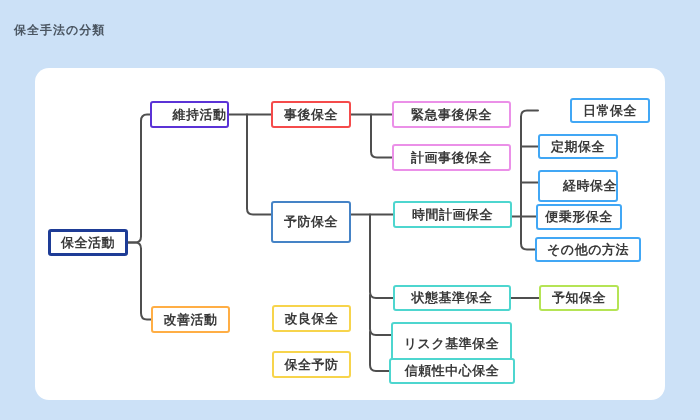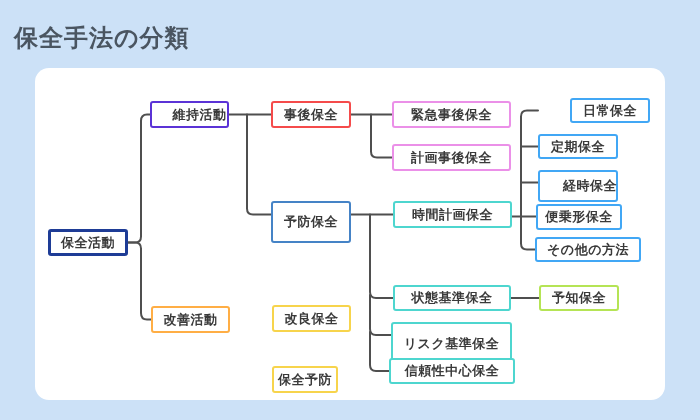--- a/index.html
+++ b/index.html
@@ -5,21 +5,21 @@
   * { margin: 0; padding: 0; box-sizing: border-box; }
   html, body { width: 700px; height: 420px; overflow: hidden; }
   body {
     position: relative;
     font-family: "Liberation Sans", "DejaVu Sans", sans-serif;
     background: #cce1f7;
   }
   .page-title {
     position: absolute;
     left: 14px; top: 22px;
-    font-size: 24px;
+    font-size: 12px;
     font-weight: 700;
     letter-spacing: 1px;
     color: #4a5561;
   }
   .panel {
     position: absolute;
     left: 35px; top: 68px;
     width: 630px; height: 332px;
     background: #ffffff;
     border-radius: 14px;
@@ -49,21 +49,21 @@
     white-space: nowrap;
     letter-spacing: 0.5px;
   }
   
   #n-hozen-katsudo   { left: 48px;  top: 229px; width: 80px;  height: 27px; border-width: 3px; }
   #n-iji-katsudo     { left: 150px; top: 101px; width: 79px;  height: 27px; padding-left: 20px; }
   #n-kaizen-katsudo  { left: 151px; top: 306px; width: 79px;  height: 27px; }
   #n-jigo-hozen      { left: 271px; top: 101px; width: 80px;  height: 27px; }
   #n-yobo-hozen      { left: 271px; top: 201px; width: 80px;  height: 42px; }
   #n-kairyo-hozen    { left: 272px; top: 305px; width: 79px;  height: 27px; }
-  #n-hozen-yobo      { left: 272px; top: 366px; width: 66px;  height: 27px; }
+  #n-hozen-yobo      { left: 272px; top: 351px; width: 79px;  height: 27px; }
   #n-kinkyu-jigo     { left: 392px; top: 101px; width: 119px; height: 27px; }
   #n-keikaku-jigo    { left: 392px; top: 144px; width: 119px; height: 27px; }
   #n-jikan-keikaku   { left: 393px; top: 201px; width: 119px; height: 27px; }
   #n-jotai-kijun     { left: 393px; top: 285px; width: 118px; height: 26px; }
   #n-risk-kijun      { left: 391px; top: 322px; width: 121px; height: 44px; }
   #n-shinrai-chushin { left: 389px; top: 358px; width: 126px; height: 26px; }
   #n-nichijo-hozen   { left: 570px; top: 98px;  width: 80px;  height: 25px; }
   #n-teiki-hozen     { left: 538px; top: 134px; width: 80px;  height: 25px; }
   #n-keiji-hozen     { left: 538px; top: 170px; width: 80px;  height: 32px; padding-left: 24px; }
   #n-binjo-hozen     { left: 536px; top: 204px; width: 86px;  height: 26px; }

